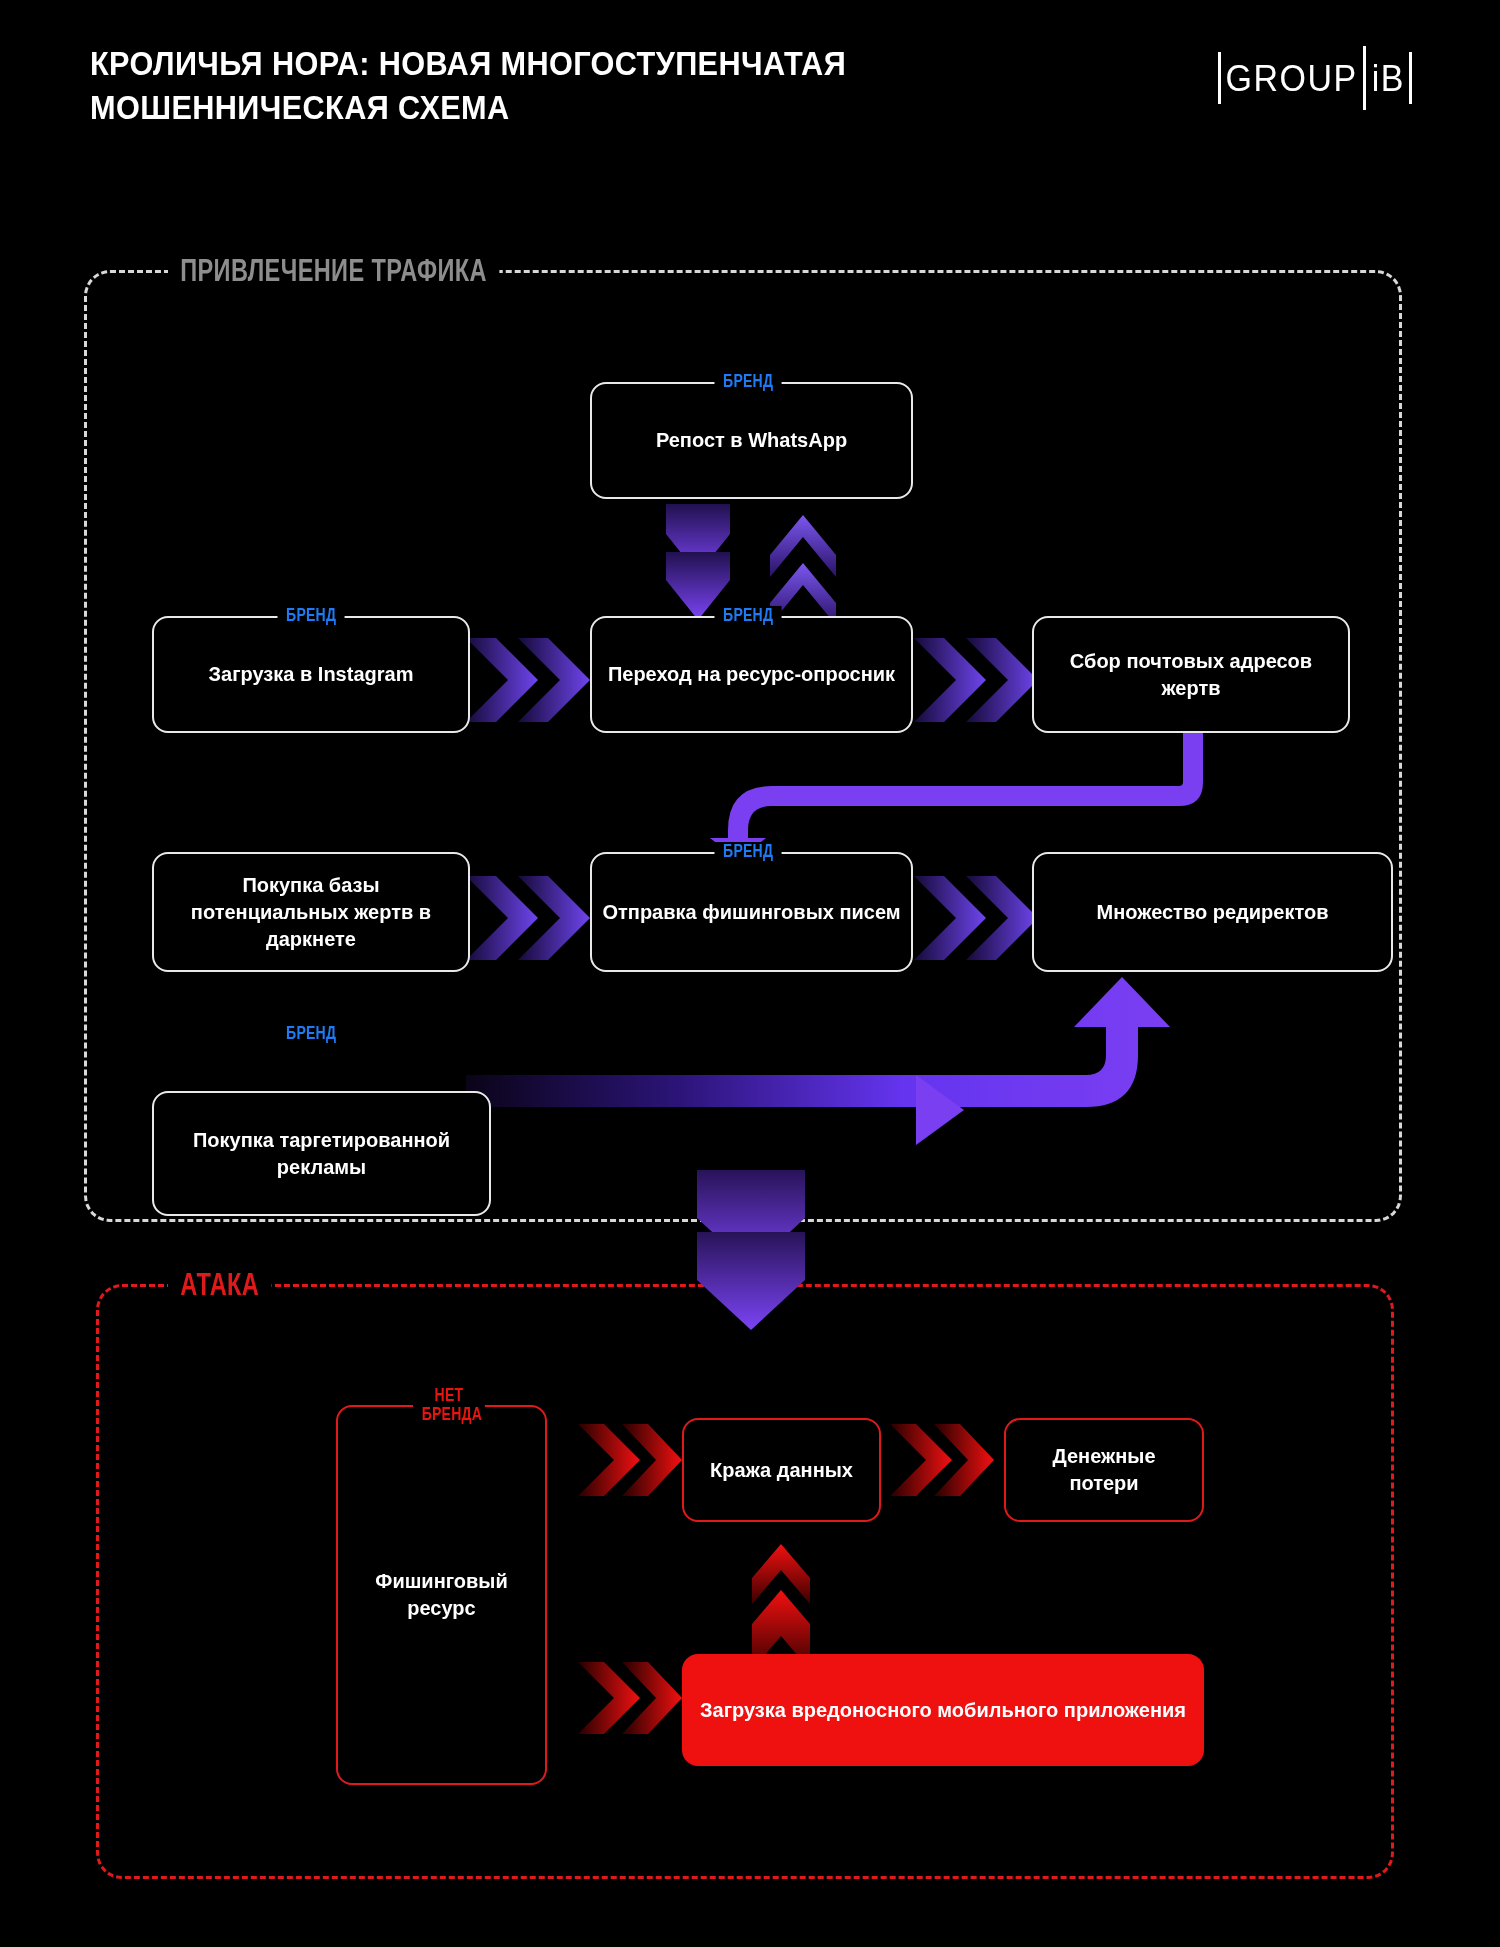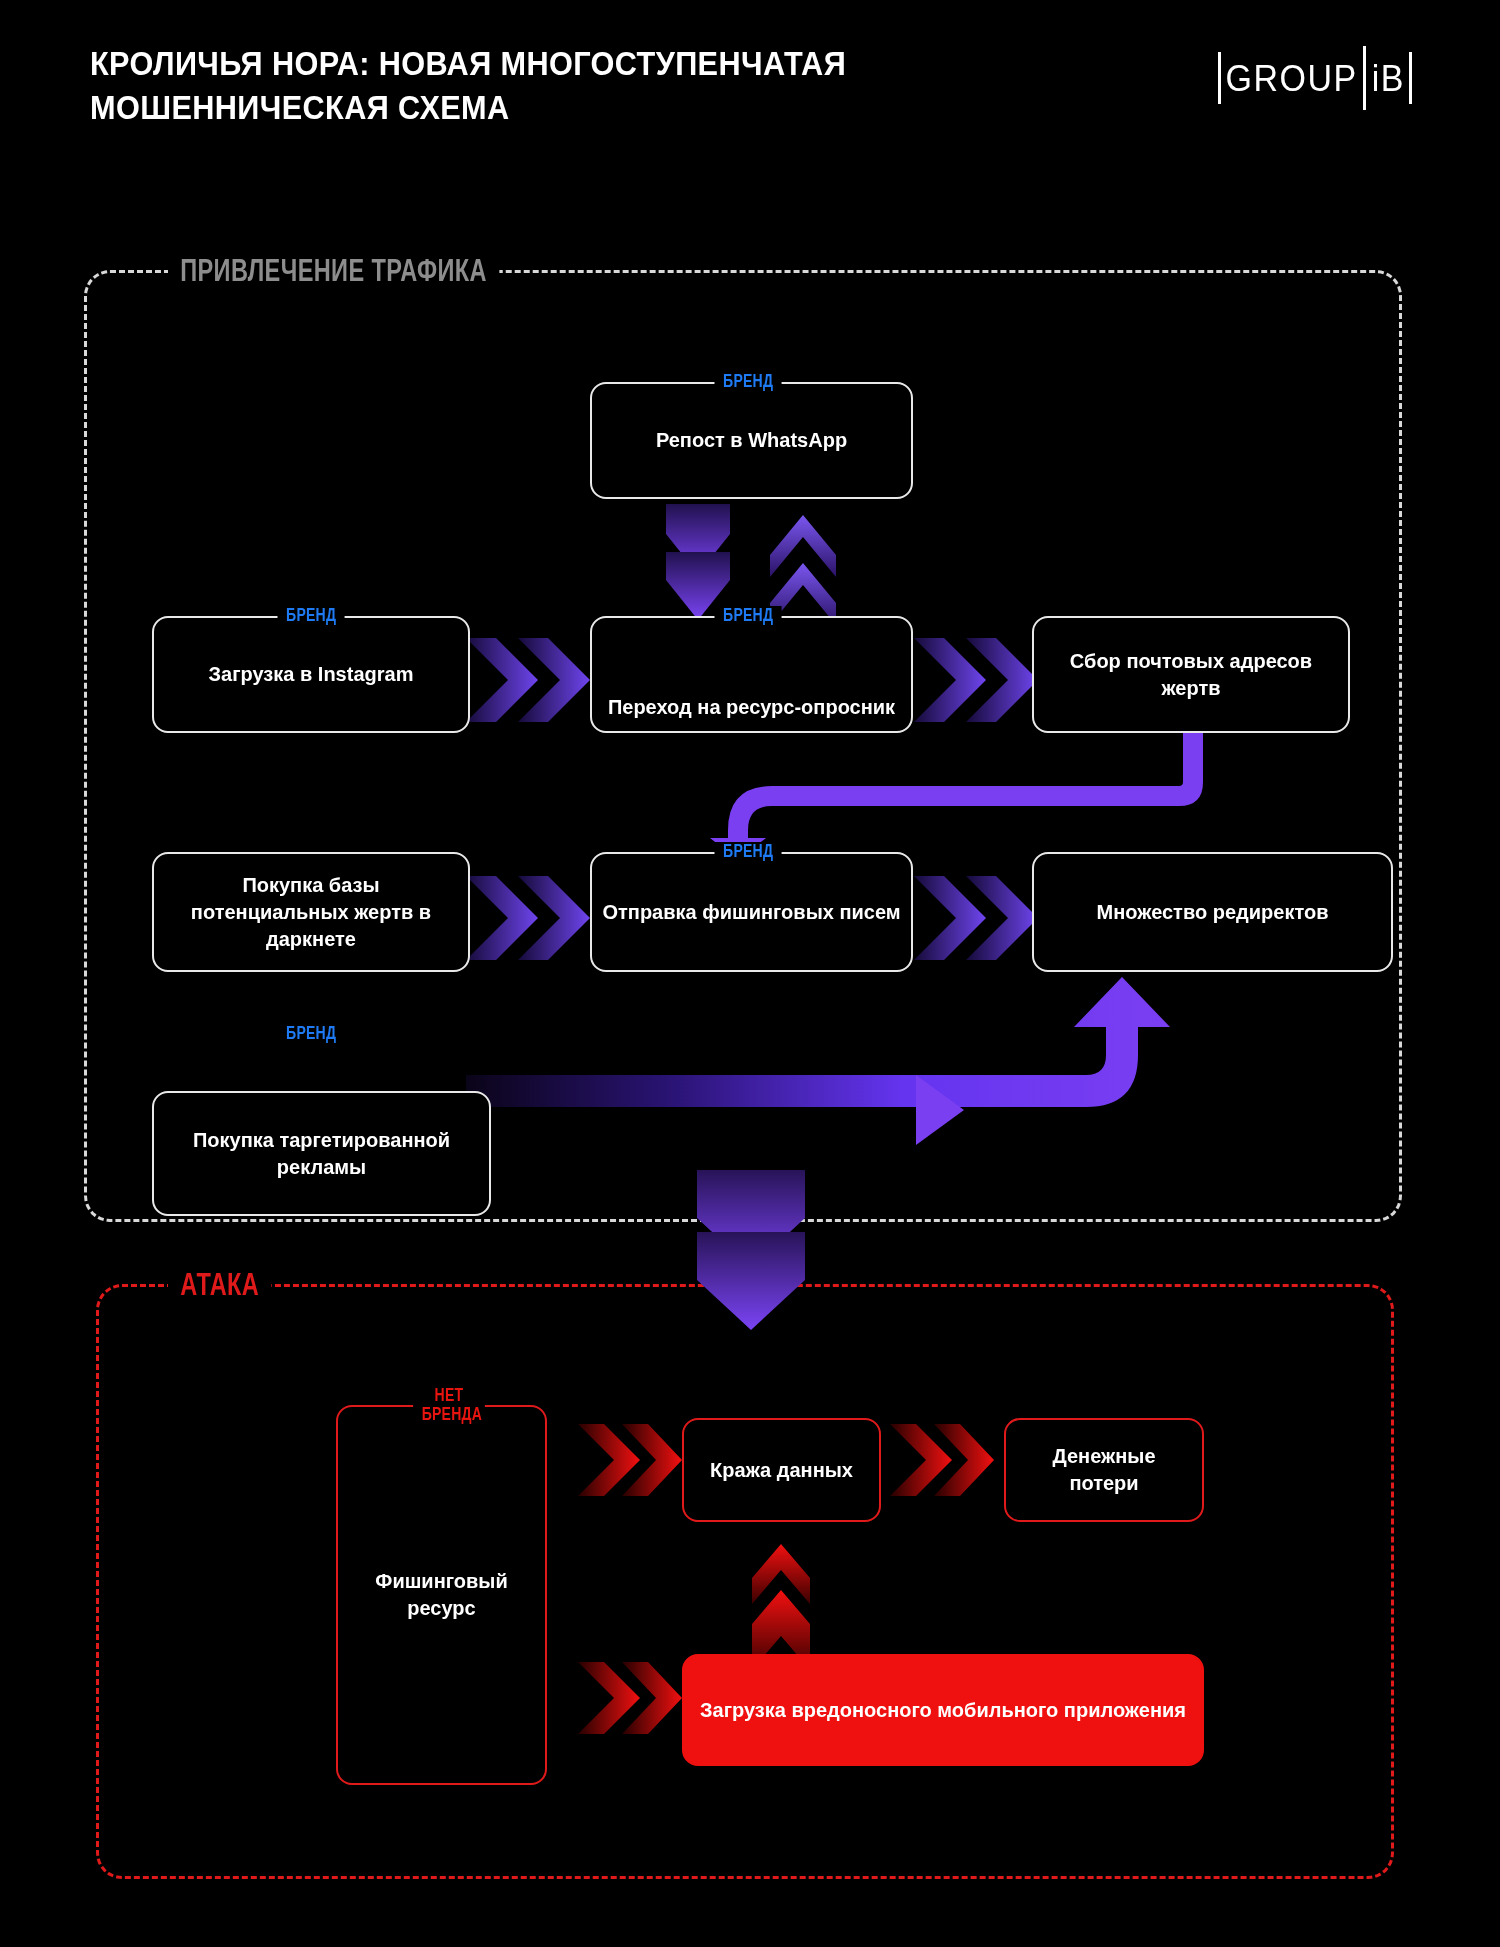--- a/index.html
+++ b/index.html
@@ -252,21 +252,21 @@
   <div class="box blue-fr" style="left:590px; top:382px; width:323px; height:117px;">
     <span>Репост в WhatsApp</span>
   </div>
   <div class="tag blue" style="left:705px; top:372px;">БРЕНД</div>
 
   <div class="box blue-fr" style="left:152px; top:616px; width:318px; height:117px;">
     <span>Загрузка в Instagram</span>
   </div>
   <div class="tag blue" style="left:268px; top:606px;">БРЕНД</div>
 
-  <div class="box blue-fr" style="left:590px; top:616px; width:323px; height:117px;align-items:flex-end;">
+  <div class="box blue-fr" style="left:590px; top:616px; width:323px; height:117px;">
     <span>Переход на ресурс-опросник</span>
   </div>
   <div class="tag blue" style="left:705px; top:606px;">БРЕНД</div>
 
   <div class="box blue-fr" style="left:152px; top:852px; width:318px; height:120px;">
     <span>Покупка базы потенциальных жертв в даркнете</span>
   </div>
 
   <div class="box blue-fr" style="left:1032px; top:616px; width:318px; height:117px;">
     <span>Сбор почтовых адресов жертв</span>

